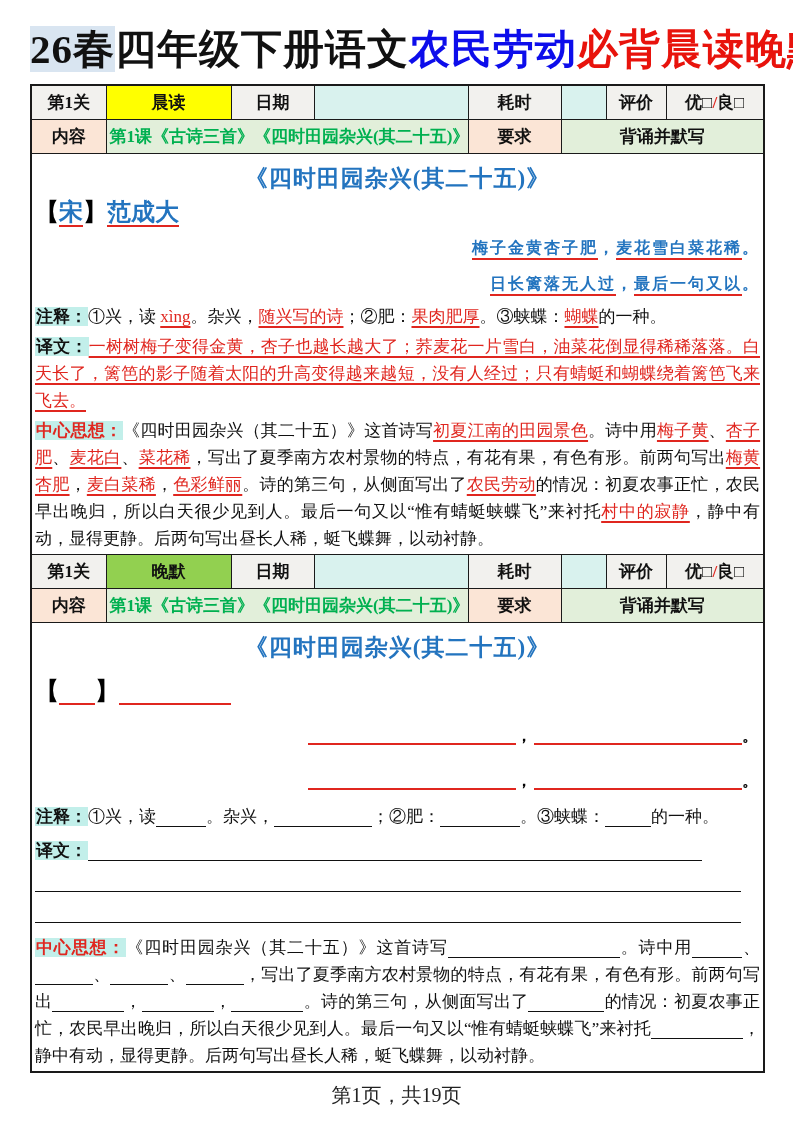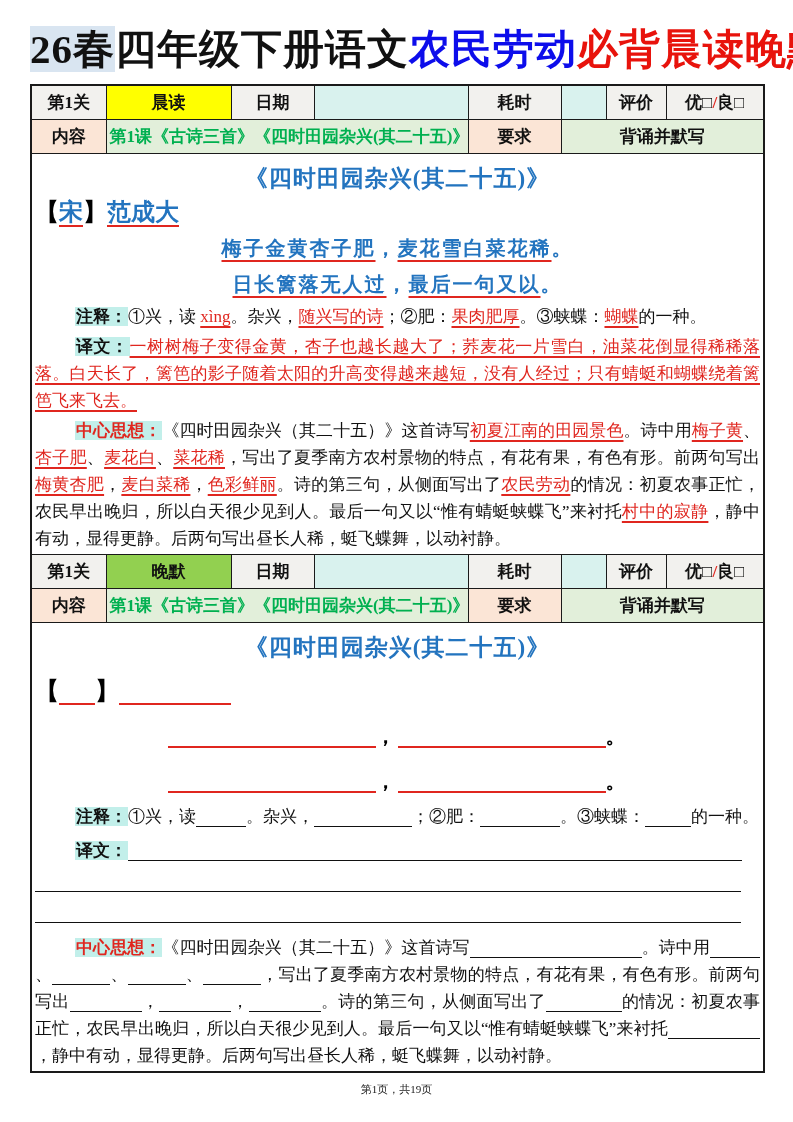--- a/index.html
+++ b/index.html
@@ -71,21 +71,21 @@
     text-align:left;
     vertical-align:top;
     padding:4px 9px 6px 9px;
   }
   .poem-title{
     text-align:center;color:var(--poem-blue);
     font-size:23px;font-weight:bold;letter-spacing:1px;
     margin-top:7px;
   }
   .poem-author{text-align:left;font-size:24px;font-weight:bold;margin-top:2px;}
-  .poem-line{text-align:center;font-size:20px;font-weight:bold;letter-spacing:2px;margin-top:4px;line-height:32px;}
+  .poem-line{text-align:right;font-size:16px;font-weight:bold;letter-spacing:2px;margin-top:4px;line-height:32px;}
   .poem-author.gap, .poem-line.gap{margin-top:11px;line-height:34px;}
   .b{color:var(--poem-blue);}
   .bk{color:#000;}
   .bru{
     color:var(--poem-blue);
     text-decoration:underline;
     text-decoration-color:var(--red);
     text-decoration-thickness:2px;
     text-underline-offset:5px;
   }
@@ -95,35 +95,34 @@
     text-decoration-color:var(--red);
     text-decoration-thickness:1.5px;
     text-underline-offset:4px;
   }
   .para{font-size:17px;line-height:27px;margin-top:3px;text-align:justify;}
   .para.loose{line-height:31px;}
   .lbl{
     background:var(--cyan-label);
     font-weight:bold;
     padding:0 1px;
-    margin-left:40px;
   }
   .lbl.red{color:var(--red);}
   .blank{
     display:inline-block;
     height:1.05em;
     border-bottom:1.7px solid #111;
     vertical-align:text-bottom;
     margin-bottom:-1px;
   }
   .rb{border-bottom-color:var(--red);border-bottom-width:2px;}
   
   .footer{
     text-align:center;
-    font-size:11px;
+    font-size:20px;
     margin-top:9px;
     color:#222;
   }
 </style>
 </head>
 <body>
 
 <div class="page">
 
   <div class="doc-title"><span class="hl">26春</span><span>四年级下册语文</span><span class="blue">农民劳动</span><span class="red">必背晨读晚默</span></div>

